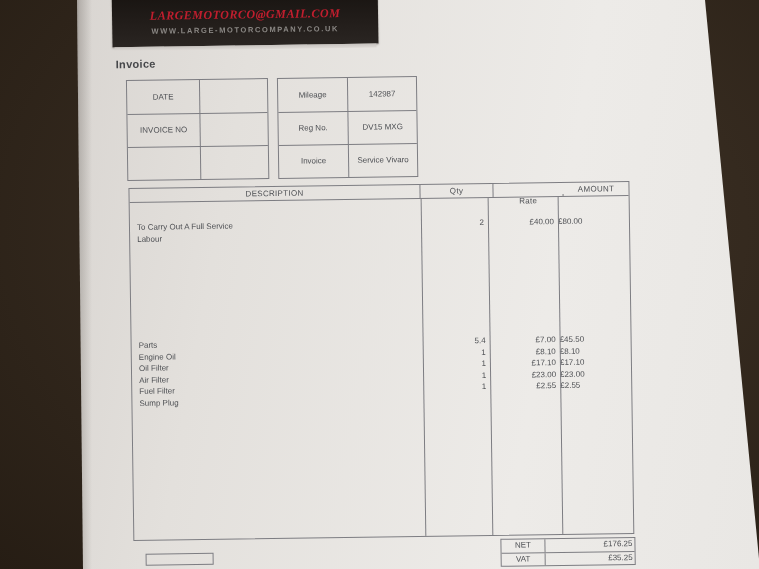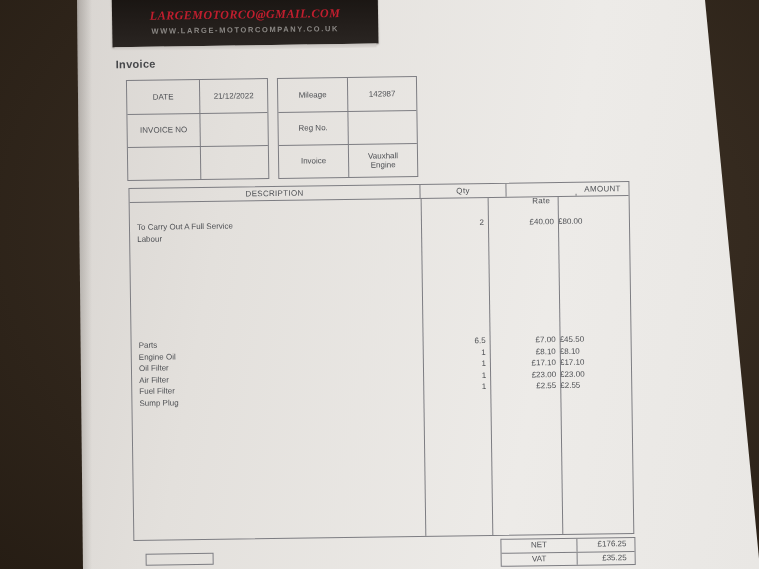--- a/index.html
+++ b/index.html
@@ -84,42 +84,42 @@
   
   .items{
     position:absolute; left:130px; top:188px; width:501px; height:353px;
     border:1px solid var(--line);
   }
   .ihead{display:flex; height:14px; border-bottom:1px solid var(--line);}
   .ihead > div{
     font-size:8px; line-height:13px; text-align:center; letter-spacing:.3px;
   }
   .h-desc{width:291px; border-right:1px solid var(--line);}
-  .h-qty{width:86px; border-right:1px solid var(--line);}
+  .h-qty{width:73px; border-right:1px solid var(--line);}
   .h-rate{width:70px; border-right:1px solid var(--line);margin-top:11px;}
   .h-amt{flex:1;}
   .ibody{position:relative; height:337px; overflow:hidden;}
   .vline{position:absolute; top:0; bottom:0; border-left:1px solid var(--line);}
   .vl-1{left:291px;} .vl-2{left:358px;} .vl-3{left:428px;}
   .irow{display:flex; height:11.5px; font-size:8px; line-height:11.5px;}
   .irow.first{margin-top:19px;}
   .irow.parts-start{margin-top:95px;}
   .c-desc{width:291px; padding-left:7px;}
   .c-qty{width:67px; text-align:right; padding-right:4px;}
   .c-rate{width:70px; text-align:right; padding-right:4px;padding-left:40px;}
   .c-amt{flex:1; text-align:left; padding-right:3px;}
   
   .totals{
     position:absolute; left:497px; top:544px; width:135px;
     border:1px solid var(--line);
   }
   .trow{display:flex; height:13px; font-size:8px; line-height:12px;}
   .trow + .trow{border-top:1px solid var(--line);}
-  .t-label{width:76px; border-right:1px solid var(--line); text-align:center;}
-  .t-val{flex:1; text-align:right; padding-right:8px;}
+  .t-label{width:44px; border-right:1px solid var(--line); text-align:center;}
+  .t-val{flex:1; text-align:right; padding-right:2px;}
   
   .blank-box{
     position:absolute; left:142px; top:554px; width:68px; height:12px;
     border:1px solid var(--line);
   }
 </style>
 </head>
 <body>
 
 <div class="paper-clip">
@@ -133,42 +133,42 @@
       <div class="card-email">LARGEMOTORCO@GMAIL.COM</div>
       <div class="card-web">WWW.LARGE-MOTORCOMPANY.CO.UK</div>
     </div>
     <div class="card-edge"></div>
 
     <div class="title">Invoice</div>
 
     <div class="meta meta-left">
       <div class="mrow">
         <div class="mcell lbl">DATE</div>
-        <div class="mcell val">21/12/2022</div>
       </div>
       <div class="mrow">
         <div class="mcell lbl">INVOICE NO</div>
       </div>
       <div class="mrow">
         <div class="mcell lbl"></div>
         <div class="mcell val"></div>
       </div>
     </div>
 
     <div class="meta meta-right">
       <div class="mrow">
         <div class="mcell lbl">Mileage</div>
         <div class="mcell val">142987</div>
       </div>
       <div class="mrow">
         <div class="mcell lbl">Reg No.</div>
+        <div class="mcell val">DV15 MXG</div>
       </div>
       <div class="mrow">
         <div class="mcell lbl">Invoice</div>
-        <div class="mcell val narrow">Vauxhall Engine</div>
+        <div class="mcell val narrow">Service Vivaro</div>
       </div>
     </div>
 
     <div class="items">
       <div class="ihead">
         <div class="h-desc">DESCRIPTION</div>
         <div class="h-qty">Qty</div>
         <div class="h-rate">Rate</div>
         <div class="h-amt">AMOUNT</div>
       </div>
@@ -184,21 +184,21 @@
           <div class="c-amt">£80.00</div>
         </div>
         <div class="irow">
           <div class="c-desc">Labour</div>
           <div class="c-qty"></div>
           <div class="c-rate"></div>
           <div class="c-amt"></div>
         </div>
         <div class="irow parts-start">
           <div class="c-desc">Parts</div>
-          <div class="c-qty">6.5</div>
+          <div class="c-qty">5.4</div>
           <div class="c-rate">£7.00</div>
           <div class="c-amt">£45.50</div>
         </div>
         <div class="irow">
           <div class="c-desc">Engine Oil</div>
           <div class="c-qty">1</div>
           <div class="c-rate">£8.10</div>
           <div class="c-amt">£8.10</div>
         </div>
         <div class="irow">

